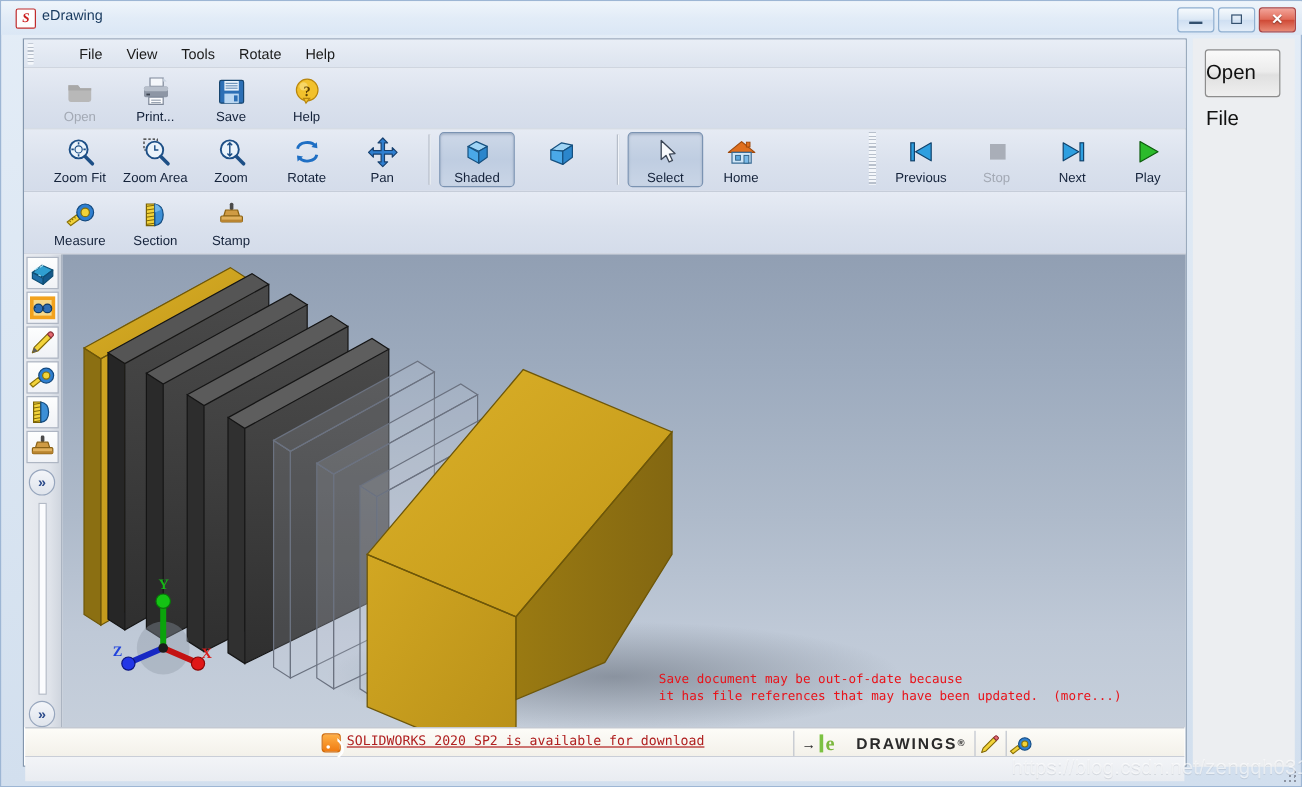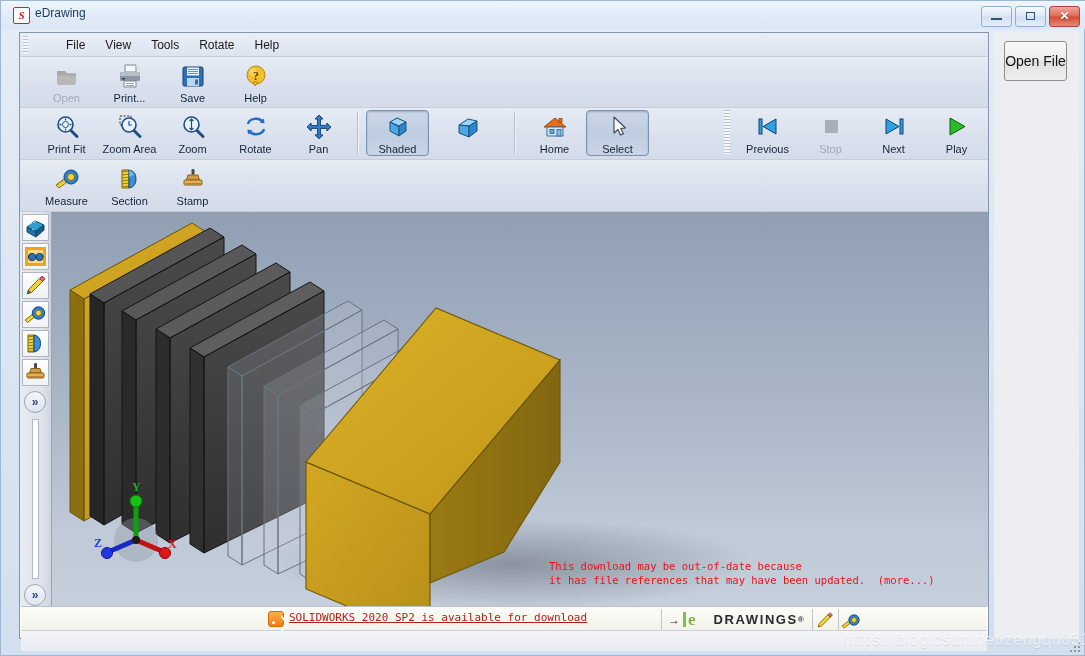--- a/index.html
+++ b/index.html
@@ -186,21 +186,21 @@
 
   
   .rightpanel{
     position:absolute;left:993px;top:31px;width:85px;height:607px;
     background:#eceef1;
   }
   .openfile{
     position:absolute;left:10px;top:9px;width:63px;height:40px;
     background:linear-gradient(180deg,#fafafa 0%,#ececec 46%,#e0e0e0 54%,#efefef 100%);
     border:1px solid #8d8d8d;border-radius:3px;box-sizing:border-box;
-    font-size:14px;color:#111;line-height:38px;text-align:center;cursor:default;
+    font-size:17px;color:#111;line-height:38px;text-align:left;cursor:default;
   }
   .watermark{
     position:absolute;left:843px;top:630px;font-size:17px;color:rgba(255,255,255,.62);
     font-family:"Liberation Sans",sans-serif;letter-spacing:.2px;white-space:nowrap;
     text-shadow:0 1px 0 rgba(120,130,145,.20);
   }
 </style>
 </head>
 <body>
 
@@ -304,21 +304,21 @@
 
           <div class="tbtn">
             <div class="ico">
               <svg width="28" height="28" viewBox="0 0 28 28">
                 <circle cx="12.5" cy="11.5" r="7.5" fill="#eaf3fb" stroke="#1d4f86" stroke-width="1.6"></circle>
                 <circle cx="12.5" cy="11.5" r="3" fill="none" stroke="#1d4f86" stroke-width="1"></circle>
                 <path d="M12.5 5.5 v2 M12.5 15.5 v2 M6.5 11.5 h2 M16.5 11.5 h2" stroke="#1d4f86" stroke-width="1.3"></path>
                 <path d="M18 17.5 L24 23.5" stroke="#1d4f86" stroke-width="3" stroke-linecap="round"></path>
               </svg>
             </div>
-            <div class="lbl">Print Fit</div>
+            <div class="lbl">Zoom Fit</div>
           </div>
 
           <div class="tbtn">
             <div class="ico">
               <svg width="28" height="28" viewBox="0 0 28 28">
                 <rect x="4" y="3" width="11" height="9" fill="none" stroke="#2a2a2a" stroke-width="1" stroke-dasharray="2 1.6"></rect>
                 <circle cx="13" cy="12" r="7" fill="#eaf3fb" stroke="#1d4f86" stroke-width="1.6"></circle>
                 <path d="M13 8 v4 h3" stroke="#1d4f86" stroke-width="1.2" fill="none"></path>
                 <path d="M18 17.5 L24 23.5" stroke="#1d4f86" stroke-width="3" stroke-linecap="round"></path>
               </svg>
@@ -376,41 +376,41 @@
               <svg width="28" height="28" viewBox="0 0 28 28">
                 <path d="M5 12 l9 -6 l9 2 l-8 5z" fill="#9fd4f5" stroke="#16507f" stroke-width="1" stroke-linejoin="round"></path>
                 <path d="M5 12 v8 l10 4 v-11z" fill="#4aa8e8" stroke="#16507f" stroke-width="1" stroke-linejoin="round"></path>
                 <path d="M15 13 l8 -5 v10 l-8 6z" fill="#2b86cc" stroke="#16507f" stroke-width="1" stroke-linejoin="round"></path>
               </svg>
             </div>
             <div class="lbl">Perspective</div>
           </div>
 
           <div class="sep"></div>
+
+          <div class="tbtn pressed">
+            <div class="ico">
+              <svg width="28" height="28" viewBox="0 0 28 28">
+                <path d="M10 4 L10 20 L14 16.5 L16.6 22 L19.4 20.7 L16.8 15.4 L21.5 15z" fill="#f8fafc" stroke="#3b4656" stroke-width="1.1" stroke-linejoin="round"></path>
+              </svg>
+            </div>
+            <div class="lbl">Select</div>
+          </div>
 
           <div class="tbtn">
             <div class="ico">
               <svg width="28" height="28" viewBox="0 0 28 28">
                 <path d="M3 14 L14 5 L25 14z" fill="#e0701f" stroke="#9e480c" stroke-width="1" stroke-linejoin="round"></path>
                 <path d="M6 14 h16 v9 H6z" fill="#cfe6f7" stroke="#3b6d96" stroke-width="1"></path>
                 <rect x="9" y="16.5" width="4" height="4" fill="#5fa9de" stroke="#2f6288" stroke-width=".8"></rect>
                 <rect x="16" y="16.5" width="4" height="6.5" fill="#7cbbe8" stroke="#2f6288" stroke-width=".8"></rect>
                 <rect x="18" y="5.5" width="3" height="4" fill="#e0701f" stroke="#9e480c" stroke-width=".8"></rect>
               </svg>
             </div>
             <div class="lbl">Home</div>
-          </div>
-
-          <div class="tbtn pressed">
-            <div class="ico">
-              <svg width="28" height="28" viewBox="0 0 28 28">
-                <path d="M10 4 L10 20 L14 16.5 L16.6 22 L19.4 20.7 L16.8 15.4 L21.5 15z" fill="#f8fafc" stroke="#3b4656" stroke-width="1.1" stroke-linejoin="round"></path>
-              </svg>
-            </div>
-            <div class="lbl">Select</div>
           </div>
 
         </div>
 
         <div class="tools r-right">
           <div class="sepgrip"></div>
 
           <div class="tbtn">
             <div class="ico">
               <svg width="28" height="28" viewBox="0 0 28 28">
@@ -641,21 +641,21 @@
             <path d="M254 250 L254 377 L378 429 L378 302z" fill="url(#goldFront)"></path>
             <path d="M378 302 L508 148 L508 250 L452 340 L378 371z" fill="url(#goldSide)"></path>
             <path d="M254 250 L384 96 L508 148 L378 302 Z" fill="none" stroke="#6e5709" stroke-width="1.1"></path>
             <path d="M254 250 L254 377 L378 429 L378 302 Z" fill="none" stroke="#6e5709" stroke-width="1.1"></path>
             <path d="M378 302 L508 148 L508 250 L452 340 L378 371 L378 302 Z" fill="none" stroke="#6e5709" stroke-width="1.1"></path>
           </g>
 
           <rect x="0" y="376" width="936" height="30" fill="none"></rect>
         </svg>
 
-        <div class="warn"><span>This download may be out-of-date because</span><br><span>it has file references that may have been updated.  (more...)</span></div>
+        <div class="warn"><span>Save document may be out-of-date because</span><br><span>it has file references that may have been updated.  (more...)</span></div>
 
         <div class="triad">
           <svg width="88" height="84" viewBox="0 0 88 84">
             <circle cx="44" cy="60" r="22" fill="#8e98a6" opacity=".38"></circle>
             <line x1="44" y1="60" x2="44" y2="22" stroke="#0ba30b" stroke-width="5" stroke-linecap="round"></line>
             <circle cx="44" cy="21" r="6" fill="#14c314" stroke="#087708" stroke-width="1"></circle>
             <line x1="44" y1="60" x2="72" y2="72" stroke="#c41212" stroke-width="5" stroke-linecap="round"></line>
             <circle cx="73" cy="73" r="5.5" fill="#e01717" stroke="#8c0808" stroke-width="1"></circle>
             <line x1="44" y1="60" x2="16" y2="72" stroke="#1728c4" stroke-width="5" stroke-linecap="round"></line>
             <circle cx="15" cy="73" r="5.5" fill="#2236e6" stroke="#0c1580" stroke-width="1"></circle>

